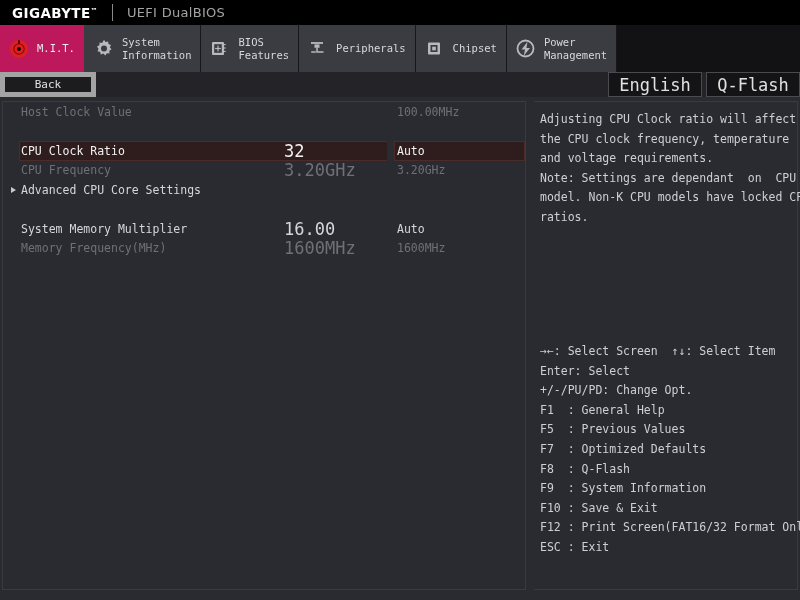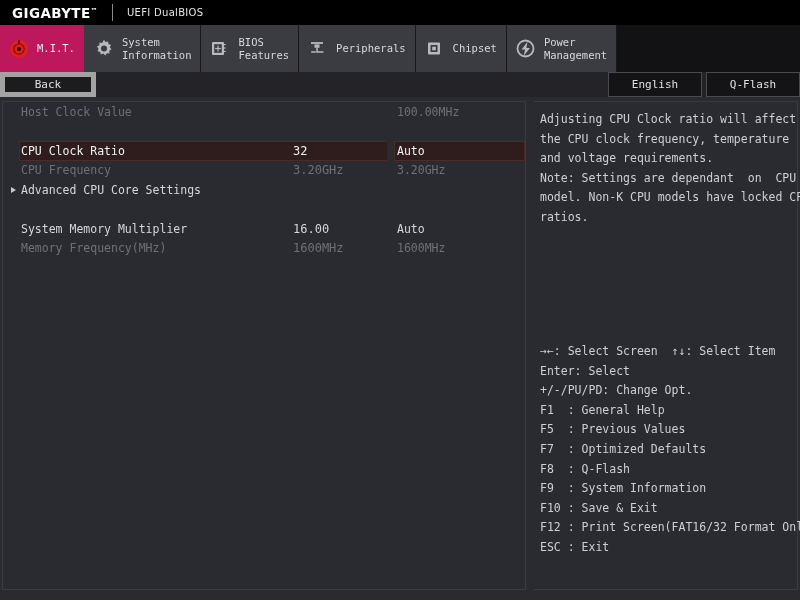--- a/index.html
+++ b/index.html
@@ -22,21 +22,21 @@
     font-weight:bold; font-size:13.5px; color:#fff;
     letter-spacing:0.4px;
   }
   #brand-tm { font-size:7px; vertical-align:super; color:#fff; }
   #brand-sep {
     width:1px; height:17px; background:#8a8a8e;
     margin:0 14px;
   }
   #brand-sub {
     font-family:"DejaVu Sans", sans-serif;
-    font-size:10px; color:#e5e5e5; letter-spacing:0.3px;
+    font-size:13px; color:#a3a3a3; letter-spacing:0.3px;
   }
 
   
   #tabbar {
     height:47px; width:800px;
     background:#121214;
     display:flex; align-items:stretch;
   }
   .tab {
     display:flex; align-items:center;
@@ -73,21 +73,21 @@
   }
   #subbar-right {
     position:absolute; right:0; top:0; height:25px;
     display:flex;
   }
   .subbtn {
     width:94px; height:25px;
     background:#141416;
     border:1px solid #4a4a50;
     display:flex; align-items:center; justify-content:center;
-    font-size:11px; color:#e0e0e2;
+    font-size:17px; color:#e0e0e2;
     margin-left:4px;
   }
 
   
   #body {
     width:800px; height:503px;
     background:#2a2b30;
     display:flex;
     padding:4px 2px 10px 2px;
   }
@@ -118,22 +118,22 @@
   }
   .r-arrow {
     position:absolute; left:8px; top:50%;
     transform:translateY(-50%);
     width:0;height:0;
     border-left:5px solid #c8c8cc;
     border-top:3.5px solid transparent;
     border-bottom:3.5px solid transparent;
   }
   .r-val1 {
-    position:absolute; left:290px;
-    font-size:12px; white-space:pre;
+    position:absolute; left:281px;
+    font-size:17px; white-space:pre;
   }
   .r-val2 {
     position:absolute; left:394px;
     font-size:11.5px; white-space:pre;
   }
   .dim  { color:#6f7076; }
   .norm { color:#d6d6da; }
 
   
   .hl-a, .hl-b {

